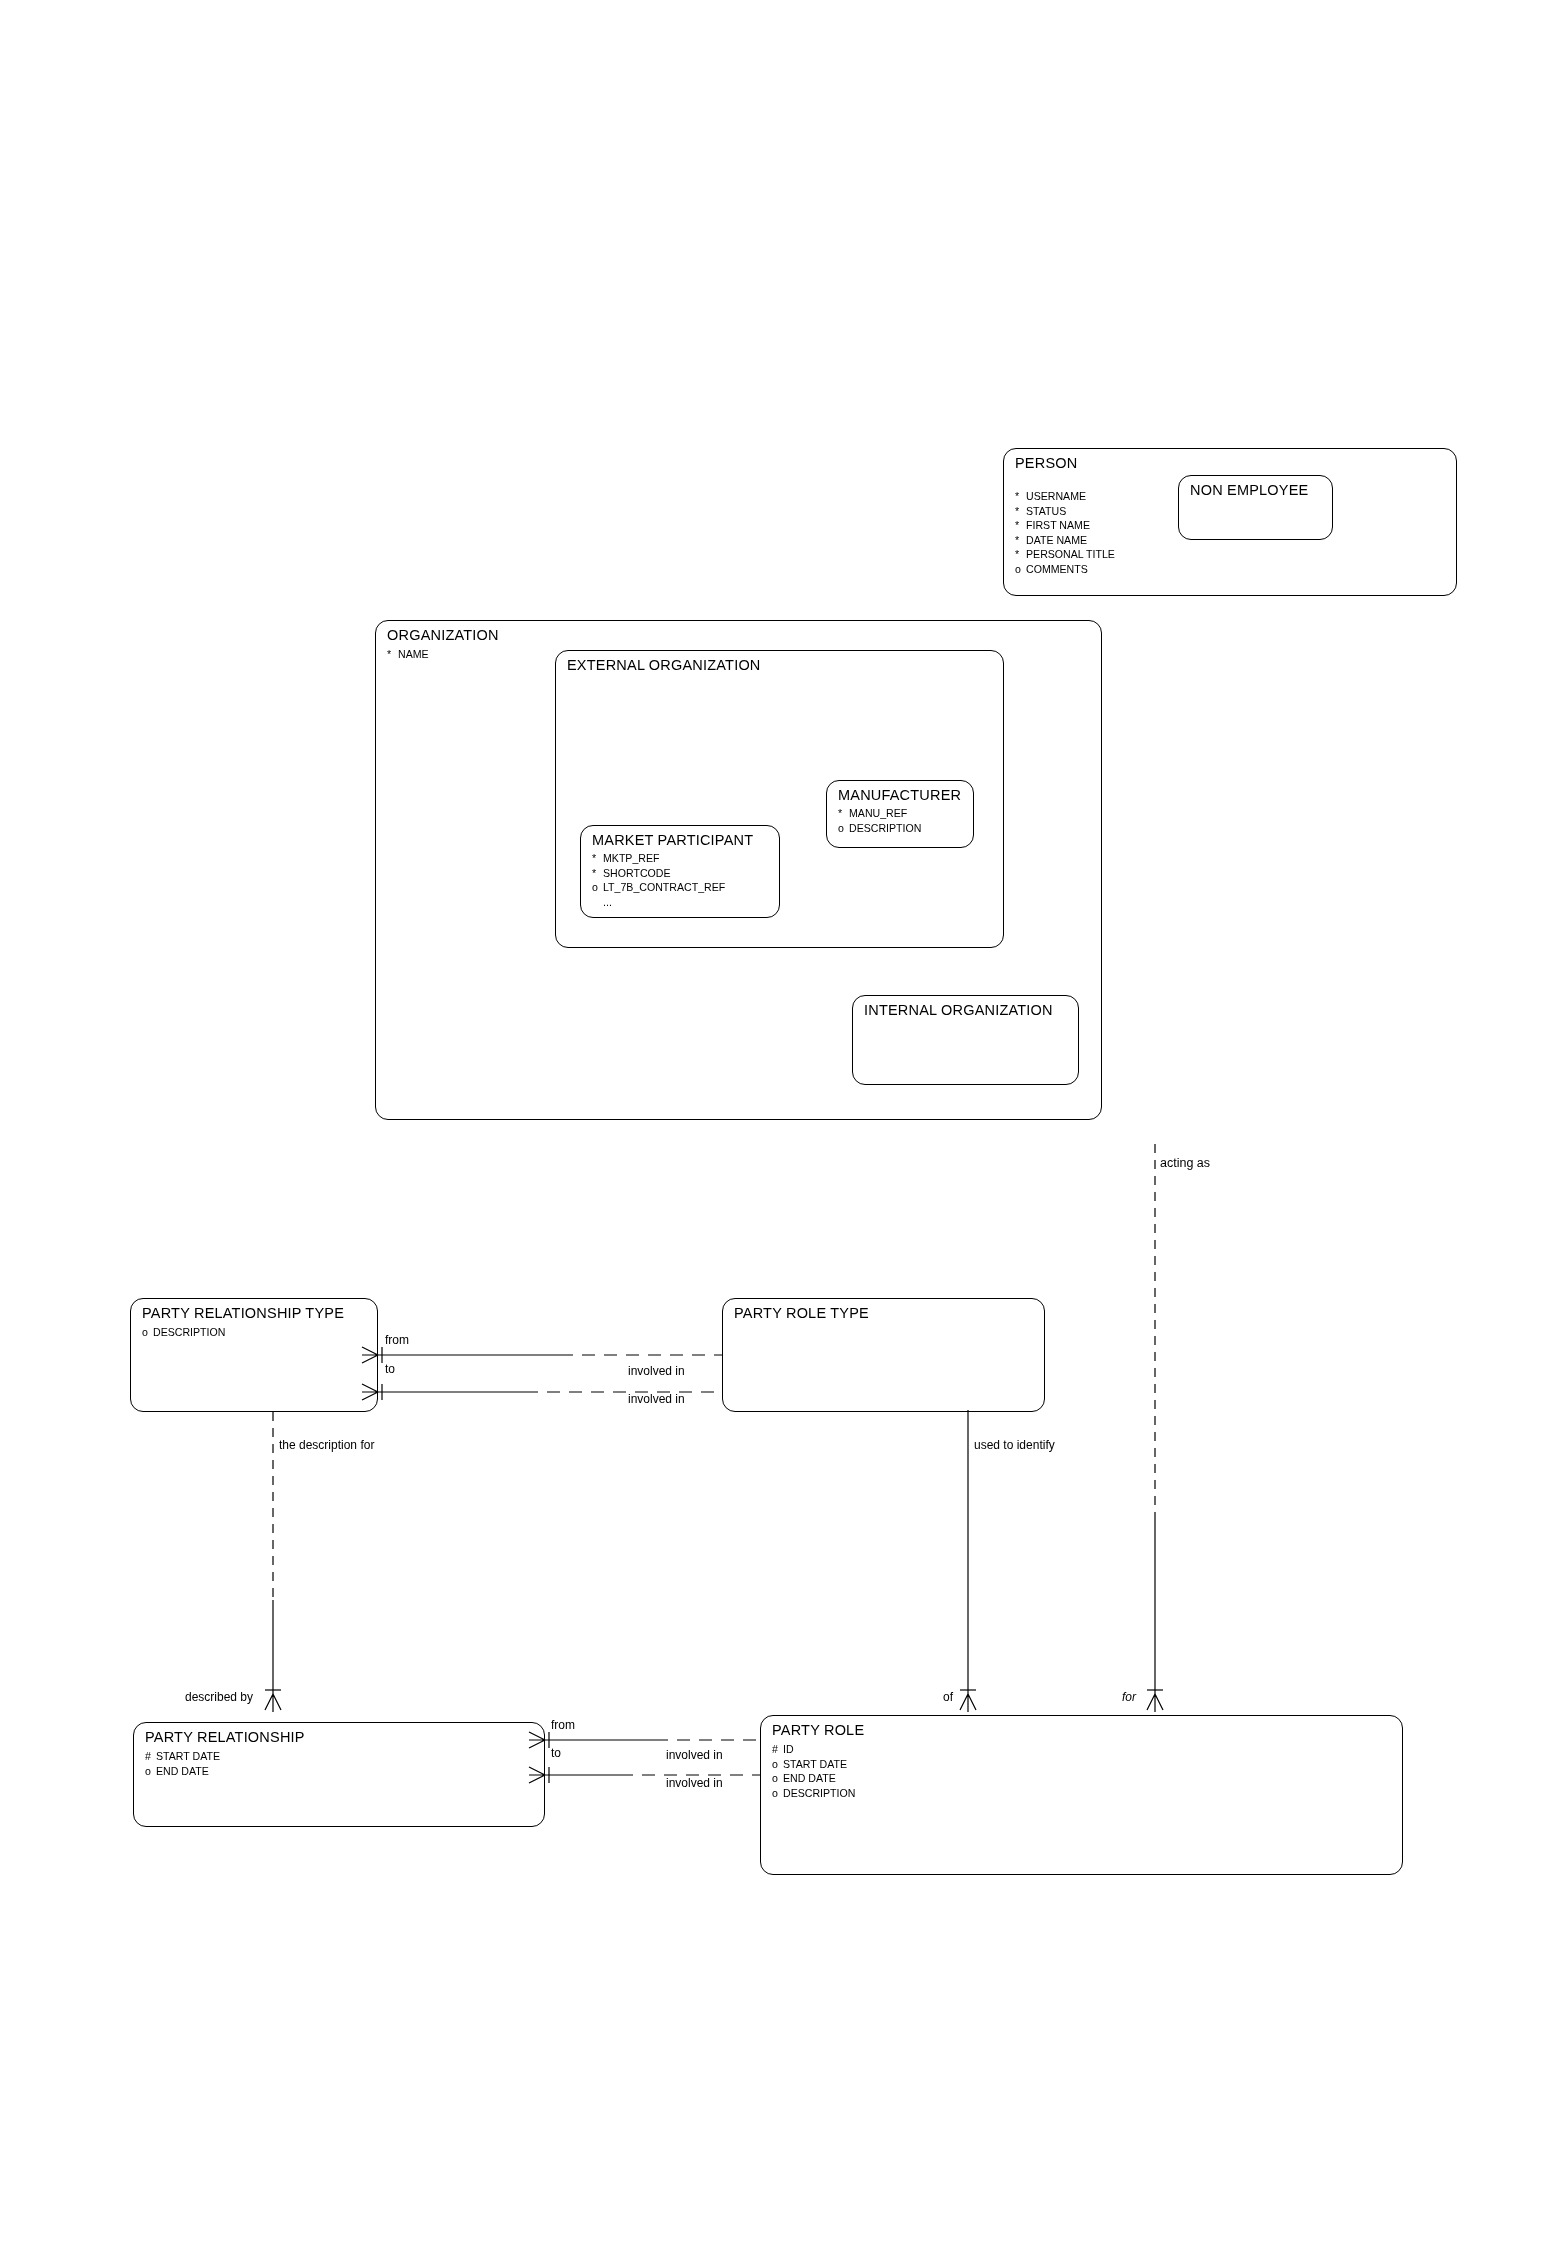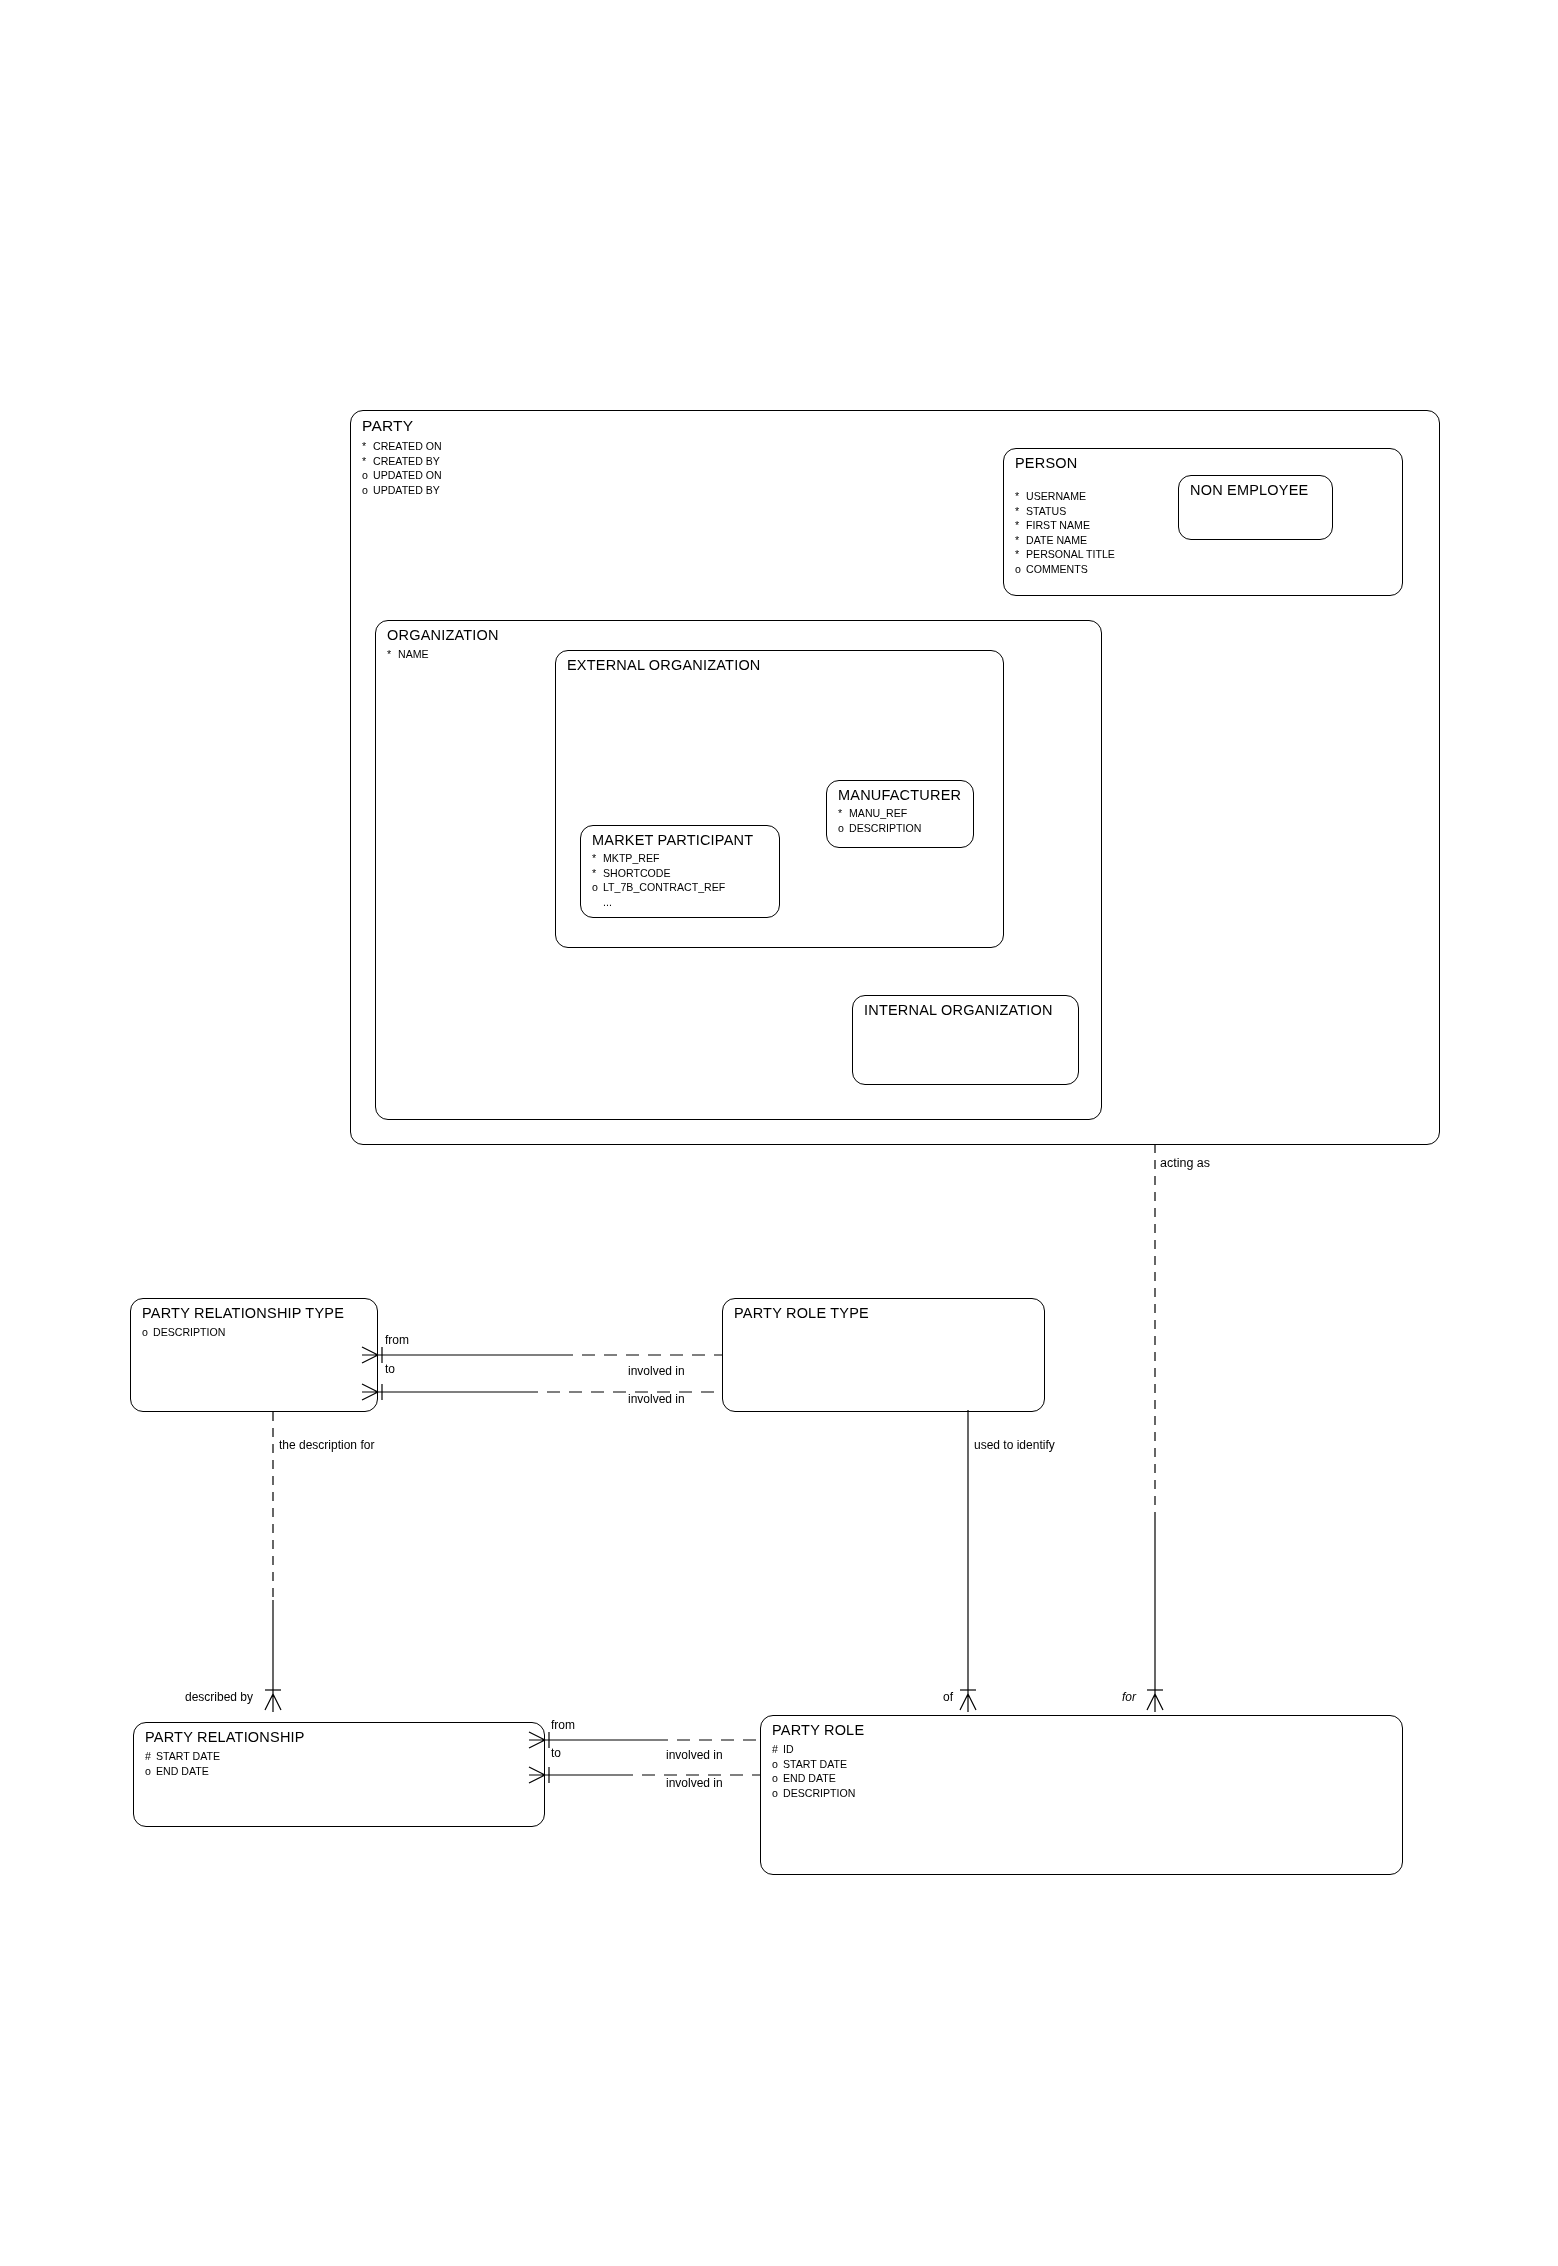--- a/index.html
+++ b/index.html
@@ -91,31 +91,22 @@
       <path d="M549,1732 L549,1748"></path>
 
       <path d="M545,1775 L620,1775"></path>
       <path d="M620,1775 L760,1775" stroke-dasharray="13,9"></path>
       <path d="M545,1775 L529,1767 M545,1775 L529,1775 M545,1775 L529,1783"></path>
       <path d="M549,1767 L549,1783"></path>
 
     </g>
   </svg>
 
-  <div class="entity" style="left:350px;top:410px;width:1090px;height:735px;">
-    <span class="ename">PARTY</span>
-    <div class="attrs" style="top:28px;">
-      <span class="attr"><span class="mark">*</span><span>CREATED ON</span></span>
-      <span class="attr"><span class="mark">*</span><span>CREATED BY</span></span>
-      <span class="attr"><span class="mark">o</span><span>UPDATED ON</span></span>
-      <span class="attr"><span class="mark">o</span><span>UPDATED BY</span></span>
-    </div>
-  </div>
-
-  <div class="entity sub" style="left:1003px;top:448px;width:400px;height:148px;">
+
+  <div class="entity sub" style="left:1003px;top:448px;width:454px;height:148px;">
     <span class="ename">PERSON</span>
     <div class="attrs" style="top:40px;">
       <span class="attr"><span class="mark">*</span><span>USERNAME</span></span>
       <span class="attr"><span class="mark">*</span><span>STATUS</span></span>
       <span class="attr"><span class="mark">*</span><span>FIRST NAME</span></span>
       <span class="attr"><span class="mark">*</span><span>DATE NAME</span></span>
       <span class="attr"><span class="mark">*</span><span>PERSONAL TITLE</span></span>
       <span class="attr"><span class="mark">o</span><span>COMMENTS</span></span>
     </div>
   </div>

